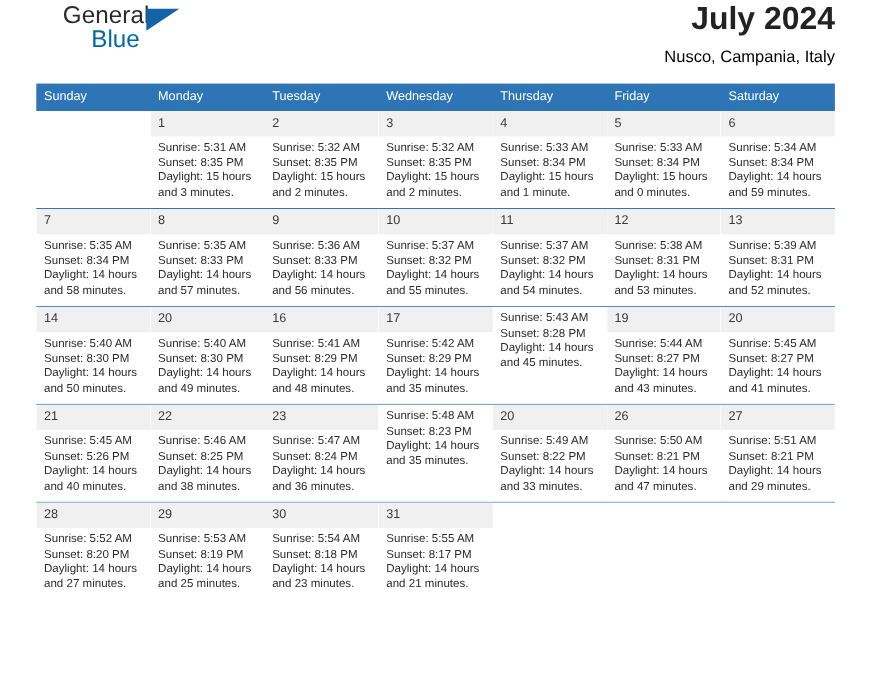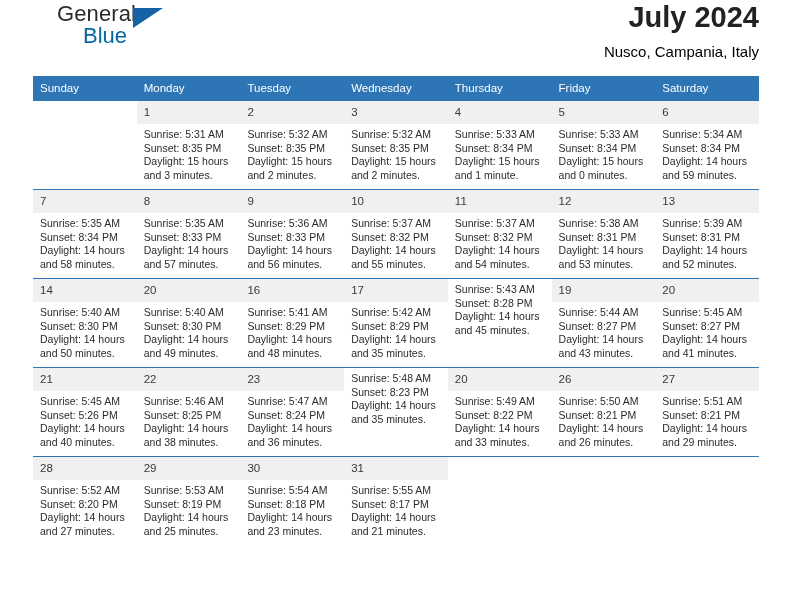--- a/index.html
+++ b/index.html
@@ -398,21 +398,21 @@
               <div>Daylight: 14 hours</div>
               <div>and 33 minutes.</div>
             </div>
           </div>
           <div class="cell">
             <div class="daynum">26</div>
             <div class="info">
               <div>Sunrise: 5:50 AM</div>
               <div>Sunset: 8:21 PM</div>
               <div>Daylight: 14 hours</div>
-              <div>and 26 minutes.</div>
+              <div>and 47 minutes.</div>
             </div>
           </div>
           <div class="cell">
             <div class="daynum">27</div>
             <div class="info">
               <div>Sunrise: 5:51 AM</div>
               <div>Sunset: 8:21 PM</div>
               <div>Daylight: 14 hours</div>
               <div>and 29 minutes.</div>
             </div>

